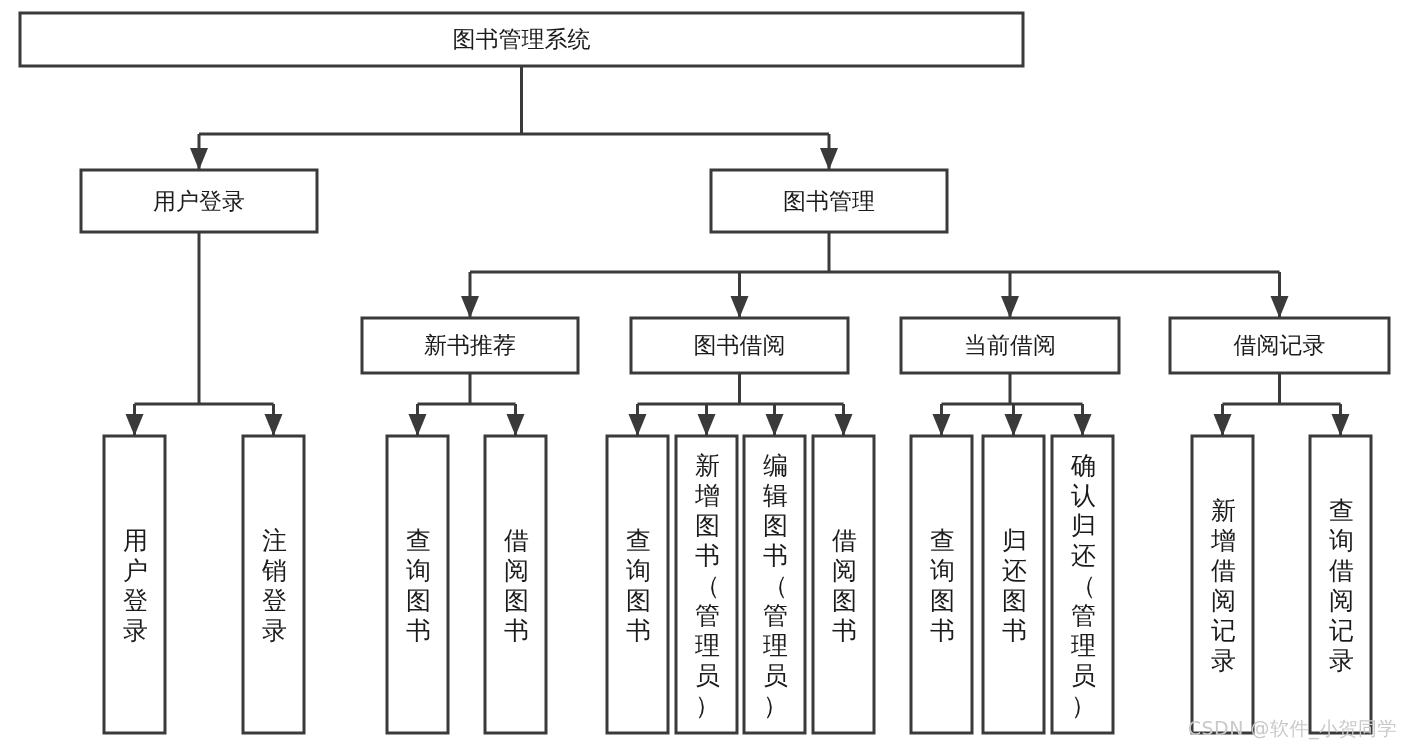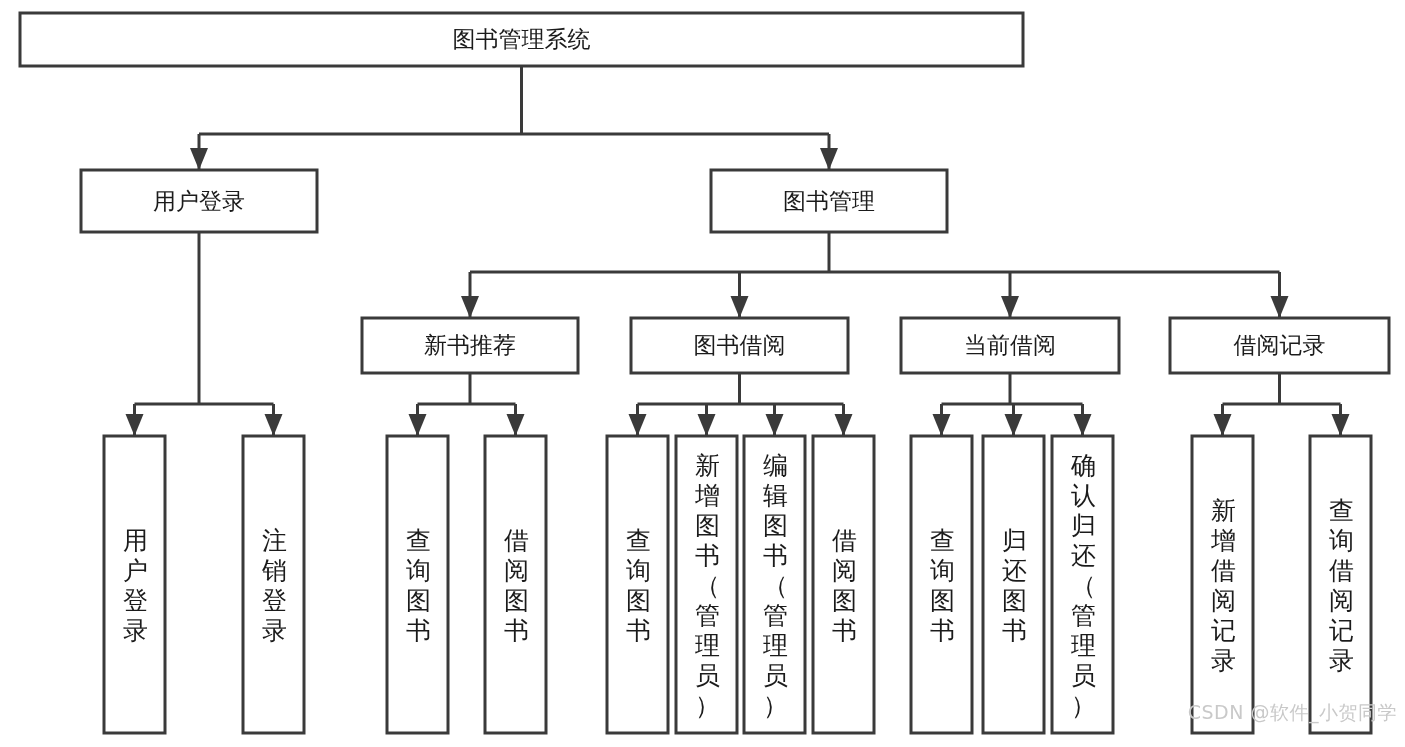--- a/index.html
+++ b/index.html
@@ -50,21 +50,21 @@
   }
   .node-label-v {
     fill: #1b1b1b;
     font-family: "DejaVu Sans", "Liberation Sans", sans-serif;
     font-size: 25px;
     text-anchor: middle;
   }
   .watermark-text {
     position: absolute;
     right: 8px;
-    bottom: 18px;
+    bottom: 2px;
     color: #c9c9c9;
     font-size: 19px;
     font-family: "DejaVu Sans", "Liberation Sans", sans-serif;
     letter-spacing: 0.5px;
     white-space: nowrap;
     user-select: none;
   }
 </style>
 </head>
 <body>

